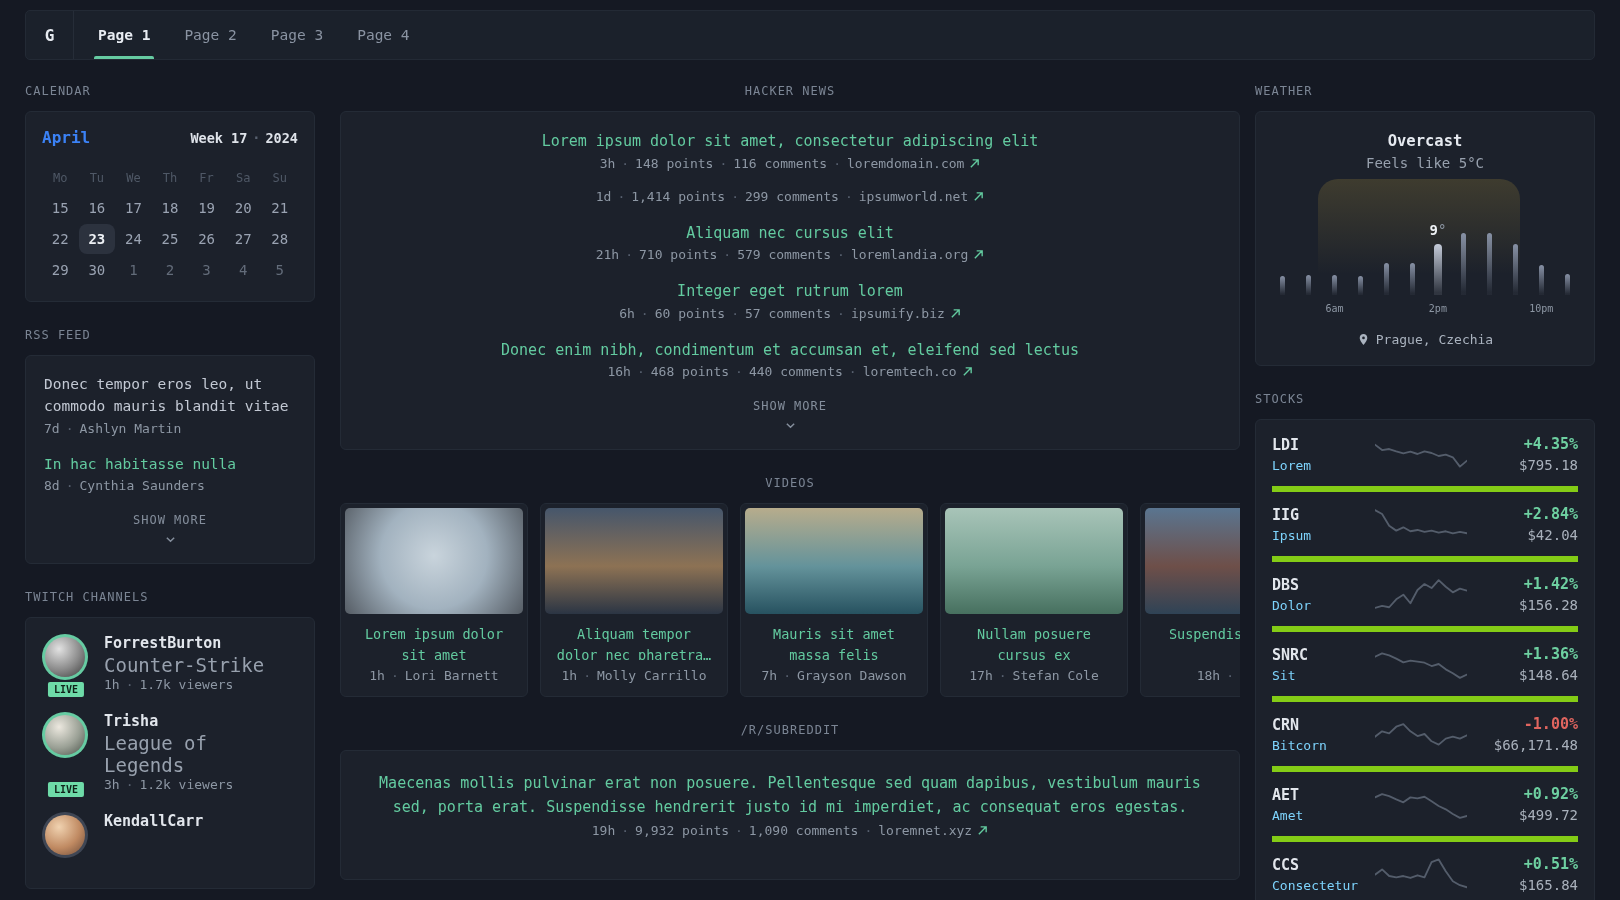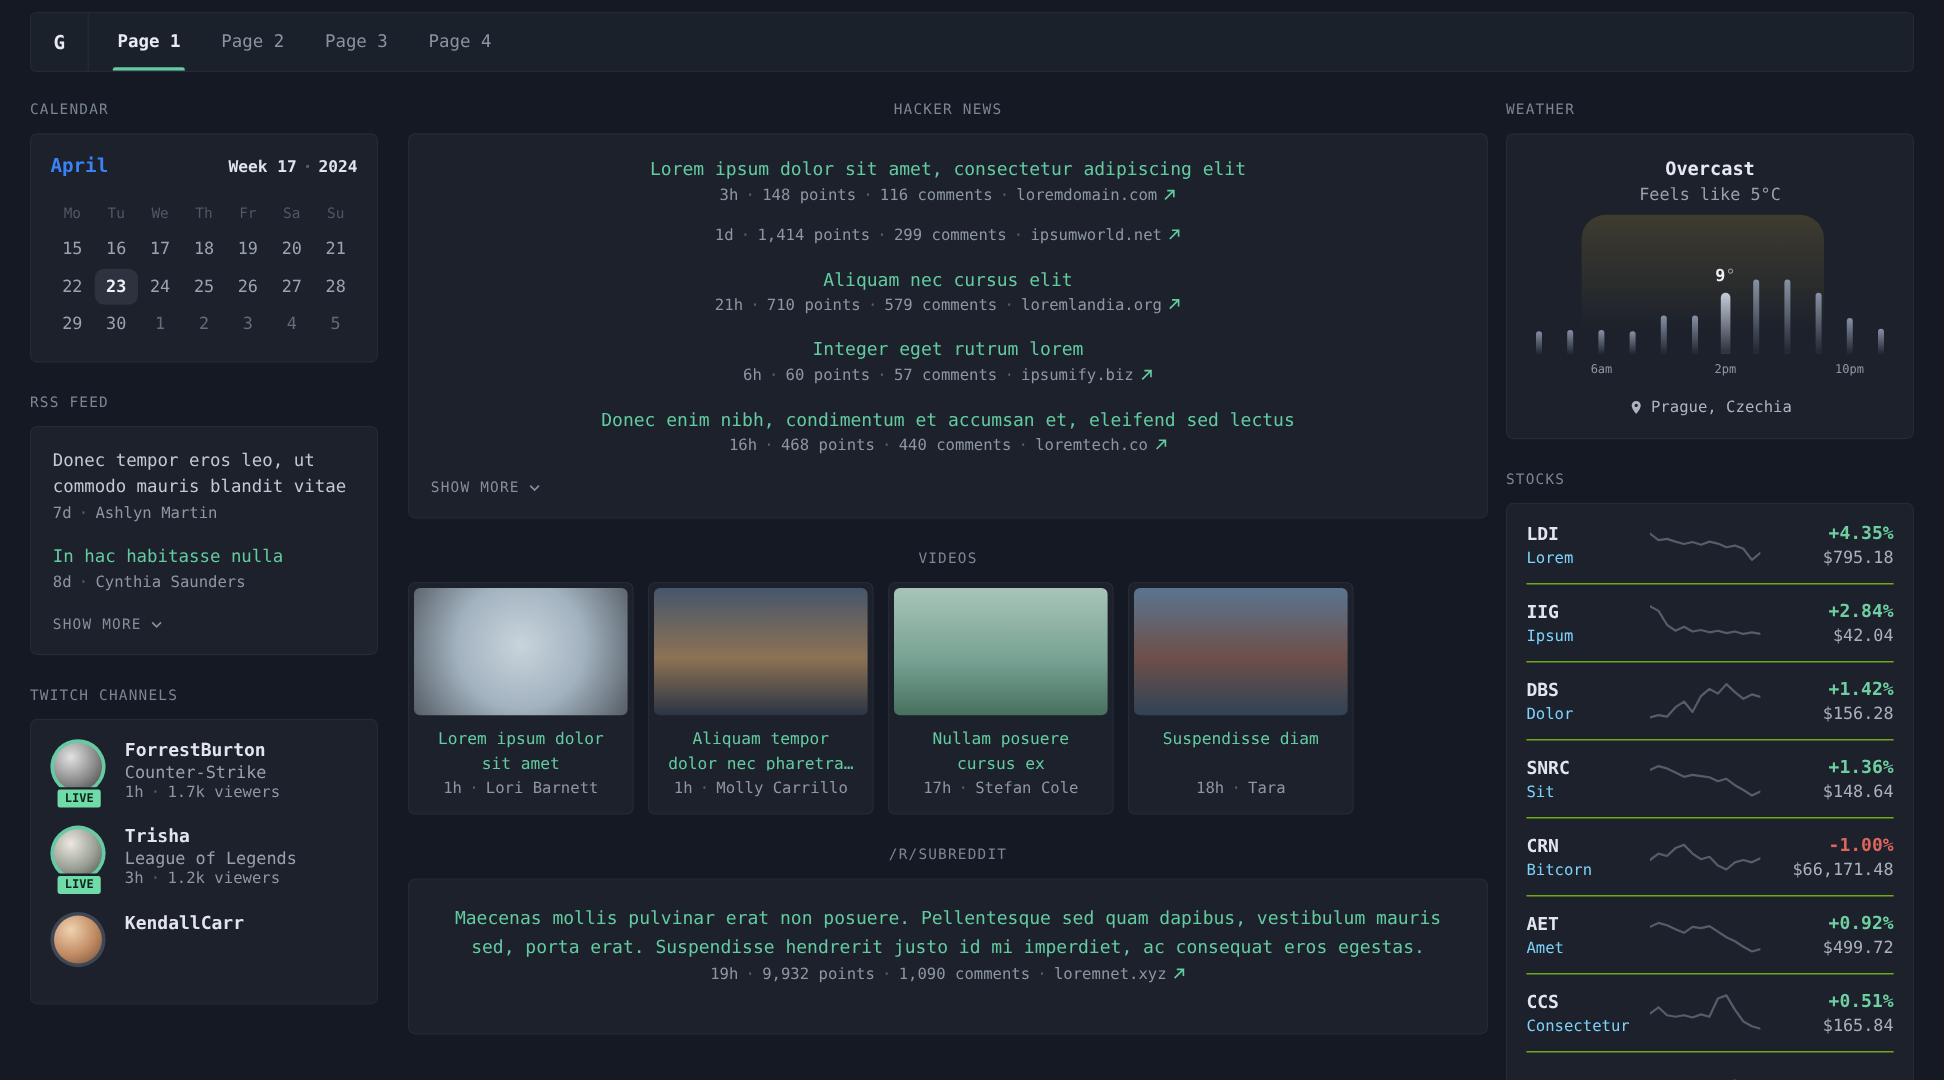--- a/index.html
+++ b/index.html
@@ -44,21 +44,21 @@
   .card {
     background:#1c212b; border:1px solid #242b36; border-radius:6px;
   }
   .pad { padding:18px; }
   .dot { color:#586170; margin:0 7px; }
   .meta { font-size:13px; color:#8d97a4; }
   .meta .dot { margin:0 6px; }
   .ext-arrow { width:11px; height:11px; margin-left:5px; stroke:#63cba0; vertical-align:-1px; }
   .show-more {
     display:flex; align-items:center; gap:7px;
-    font-size:12px; letter-spacing:1px; color:#848e9c; cursor:pointer; margin-top:20px;
+    font-size:12px; letter-spacing:1px; color:#848e9c; cursor:pointer; margin-top:20px;flex-direction:column;
   }
   .chev { width:11px; height:11px; stroke:#848e9c; }
   
   .cal-card { padding:16px; }
   .cal-head { display:flex; justify-content:space-between; align-items:baseline; margin-bottom:16px; }
   .cal-month { font-size:16px; font-weight:bold; color:#3b82f6; }
   .cal-week { font-size:13.5px; font-weight:bold; color:#dfe3ea; }
   .cal-week .dot { margin:0 5px; }
   .cal-grid { display:grid; grid-template-columns:repeat(7,1fr); row-gap:1px; }
   .cal-grid div { height:30px; display:flex; align-items:center; justify-content:center; font-size:14px; }
@@ -80,21 +80,21 @@
     width:46px; height:46px; border-radius:50%;
     display:flex; align-items:center; justify-content:center;
   }
   .tw-pic { width:40px; height:40px; border-radius:50%; }
   .live-badge {
     position:absolute; left:50%; transform:translateX(-50%); bottom:-7px;
     background:#6edba8; color:#102219; font-size:10px; font-weight:bold;
     padding:2px 6px; border-radius:4px; border:2px solid #1c212b;
   }
   .tw-name { font-size:15px; font-weight:bold; color:#e2e6ec; }
-  .tw-cat { font-size:14px; color:#98a1ae; margin-top:2px; }
+  .tw-cat { font-size:19px; color:#98a1ae; margin-top:2px; }
   .tw-meta { margin-top:2px; }
   
   .video-row { display:flex; gap:12px; overflow:hidden; width:900px; }
   .vcard { flex:0 0 188px; width:188px; background:#1c212b; border:1px solid #242b36; border-radius:6px; cursor:pointer; }
   .vthumb { height:106px; margin:4px; border-radius:5px; }
   .vtitle { font-size:13.5px; line-height:21px; height:42px; overflow:hidden; color:#63cba0; padding:6px 12px 0; }
   .vcard .meta { display:block; padding:8px 12px 13px; font-size:13px; }
   
   .rd-card { padding:20px 18px; min-height:130px; }
   .rd-title { font-size:15px; line-height:24px; color:#63cba0; cursor:pointer; display:block; }
@@ -126,21 +126,21 @@
   .w-loc {
     display:flex; align-items:center; justify-content:center; gap:6px;
     margin-top:18px; font-size:13px; color:#aab3bf;
   }
   .pin { width:13px; height:13px; fill:#aab3bf; }
   
   .st-card { padding:2px 16px; }
   .st-row {
     display:flex; align-items:center; padding:13px 0; cursor:pointer;
   }
-  .st-row + .st-row { border-top:1px solid #84cc16; }
+  .st-row + .st-row { border-top:6px solid #84cc16; }
   .st-left { width:96px; flex:none; }
   .st-ticker { font-size:15px; font-weight:bold; color:#e2e6ec; }
   .st-name { font-size:13px; color:#7dd3fc; margin-top:4px; }
   .st-spark { flex:1; display:flex; justify-content:center; }
   .st-spark svg { width:92px; height:38px; }
   .st-right { width:104px; flex:none; text-align:right; }
   .st-chg { font-size:15px; font-weight:bold; }
   .st-chg.up { color:#6ed0a1; }
   .st-chg.down { color:#e0655f; }
   .st-price { font-size:14px; color:#a9b1bc; margin-top:4px; }
@@ -318,20 +318,25 @@
             <div class="vthumb" style="background: radial-gradient(circle at 50% 45%, rgb(201, 212, 220) 0%, rgb(162, 178, 191) 50%, rgb(85, 92, 100) 100%);"></div>
             <div class="vtitle">Lorem ipsum dolor sit amet consectetu…</div>
             <span class="meta"><span>1h</span><span class="dot">·</span><span>Lori Barnett</span></span>
           </div>
           <div class="vcard">
             <div class="vthumb" style="background: linear-gradient(rgb(70, 86, 107) 0%, rgb(141, 114, 84) 55%, rgb(43, 53, 68) 100%);"></div>
             <div class="vtitle">Aliquam tempor dolor nec pharetra…</div>
             <span class="meta"><span>1h</span><span class="dot">·</span><span>Molly Carrillo</span></span>
           </div>
           <div class="vcard">
+            <div class="vthumb" style="background: linear-gradient(rgb(183, 172, 140) 0%, rgb(100, 147, 155) 55%, rgb(39, 82, 96) 100%);"></div>
+            <div class="vtitle">Mauris sit amet massa felis</div>
+            <span class="meta"><span>7h</span><span class="dot">·</span><span>Grayson Dawson</span></span>
+          </div>
+          <div class="vcard">
             <div class="vthumb" style="background: linear-gradient(rgb(168, 196, 184) 0%, rgb(121, 163, 148) 55%, rgb(71, 112, 95) 100%);"></div>
             <div class="vtitle">Nullam posuere cursus ex</div>
             <span class="meta"><span>17h</span><span class="dot">·</span><span>Stefan Cole</span></span>
           </div>
           <div class="vcard">
             <div class="vthumb" style="background: linear-gradient(rgb(90, 117, 144) 0%, rgb(110, 79, 73) 55%, rgb(47, 67, 86) 100%);"></div>
             <div class="vtitle">Suspendisse diam</div>
             <span class="meta"><span>18h</span><span class="dot">·</span><span>Tara</span></span>
           </div>
         </div>

